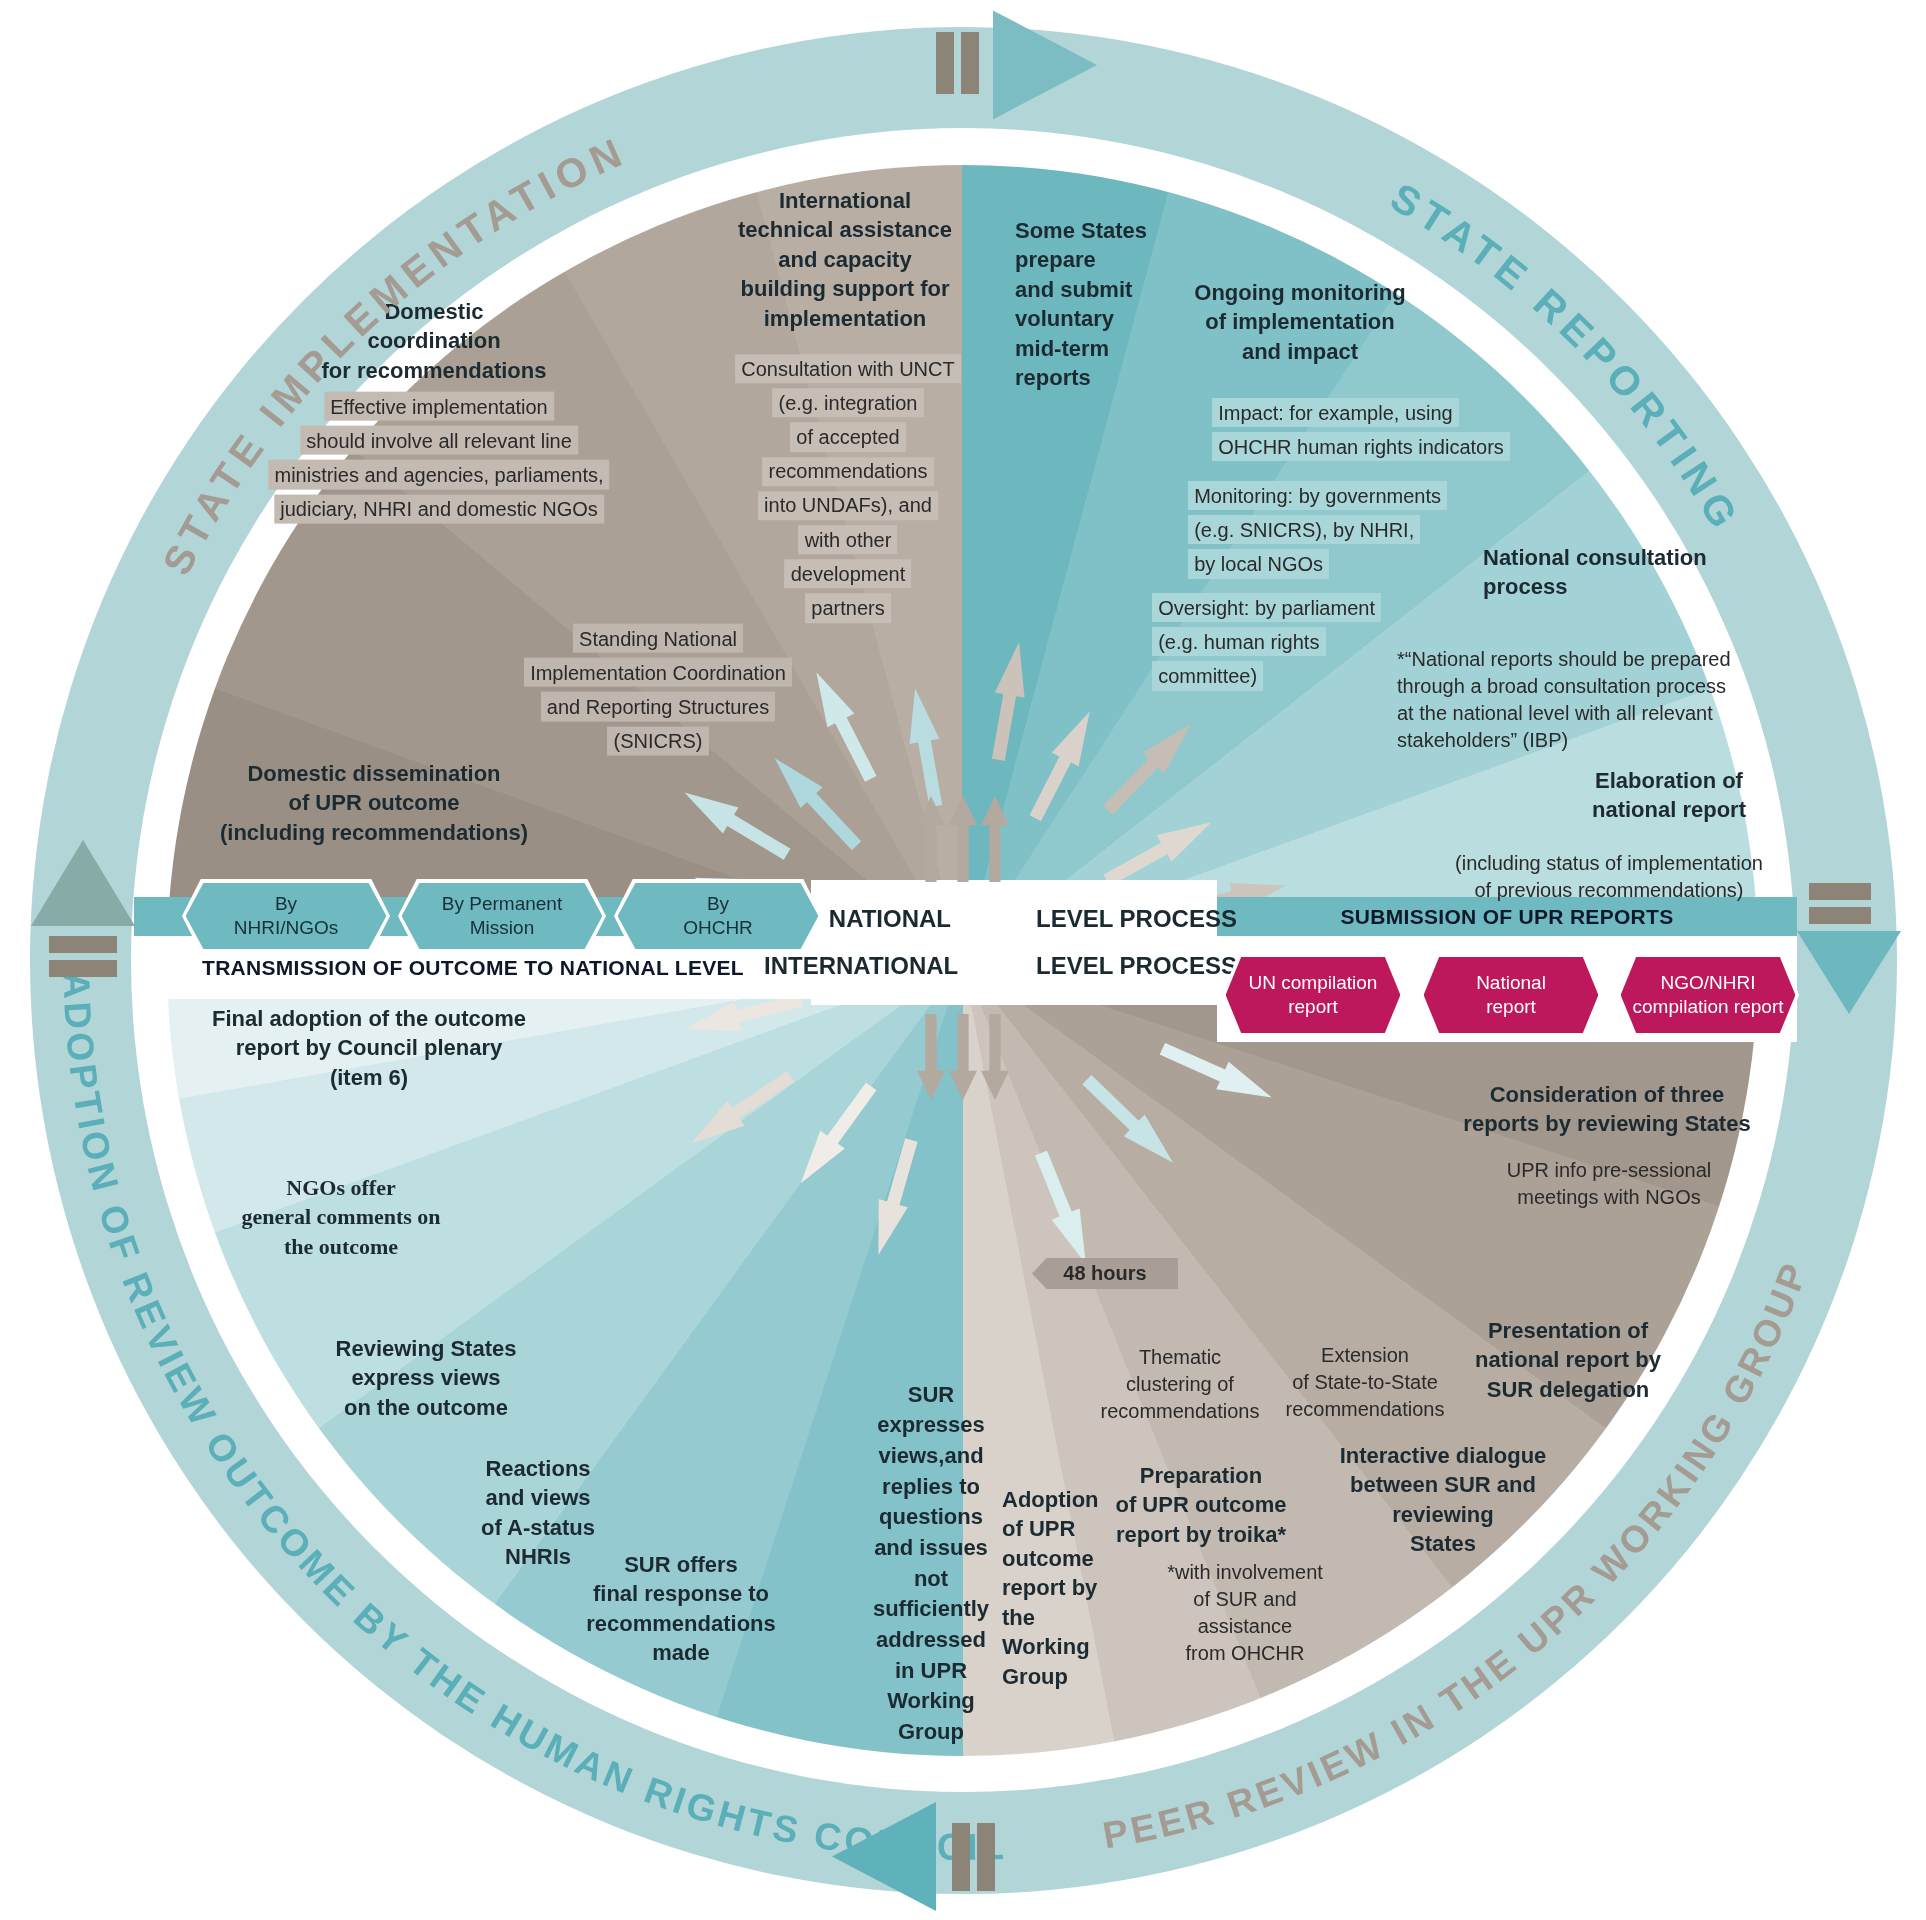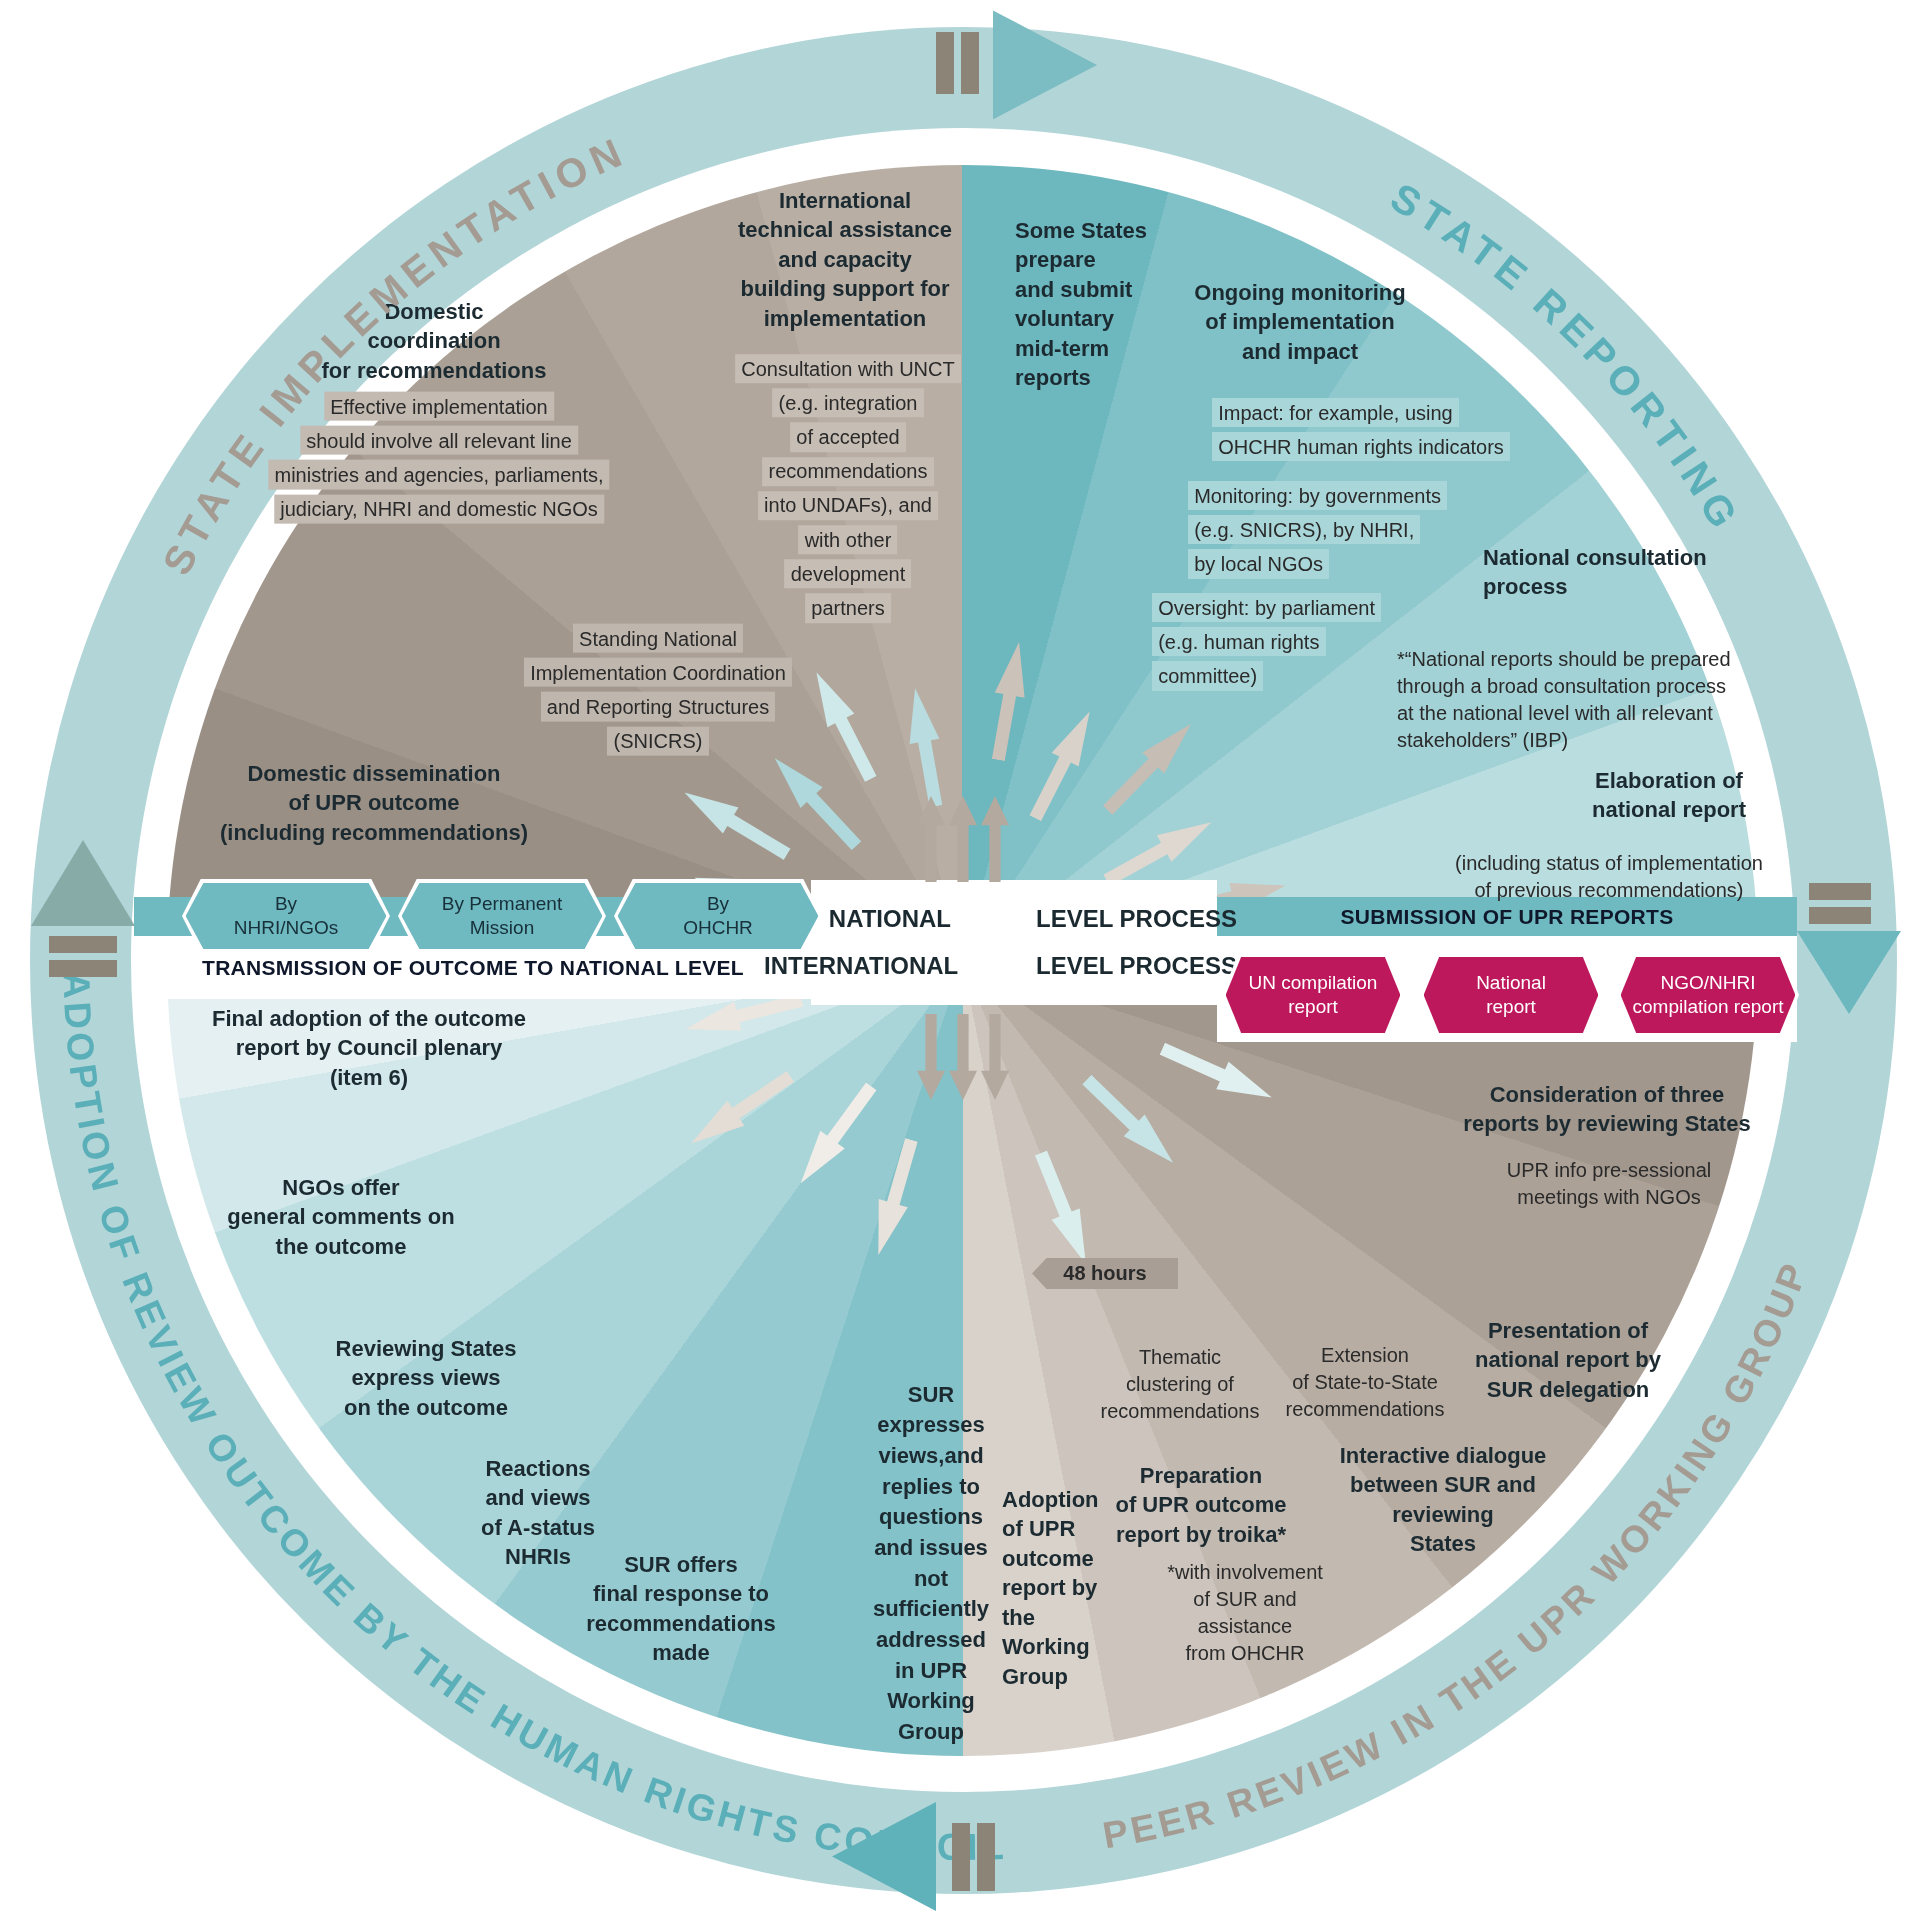--- a/index.html
+++ b/index.html
@@ -301,21 +301,21 @@
       <span class="line">the</span>
       <span class="line">Working</span>
       <span class="line">Group</span>
     </div>
 
   <div class="block bold" style="left:369px; top:1048px;">
       <span class="line">Final adoption of the outcome</span>
       <span class="line">report by Council plenary</span>
       <span class="line">(item 6)</span>
     </div>
-  <div class="block bold" style="left:341px; top:1217px;">
+  <div class="block bold" style="left:341px; top:1217px;font-family:Liberation Serif, serif;">
       <span class="line">NGOs offer</span>
       <span class="line">general comments on</span>
       <span class="line">the outcome</span>
     </div>
   <div class="block bold" style="left:426px; top:1378px;">
       <span class="line">Reviewing States</span>
       <span class="line">express views</span>
       <span class="line">on the outcome</span>
     </div>
   <div class="block bold" style="left:538px; top:1513px;">

